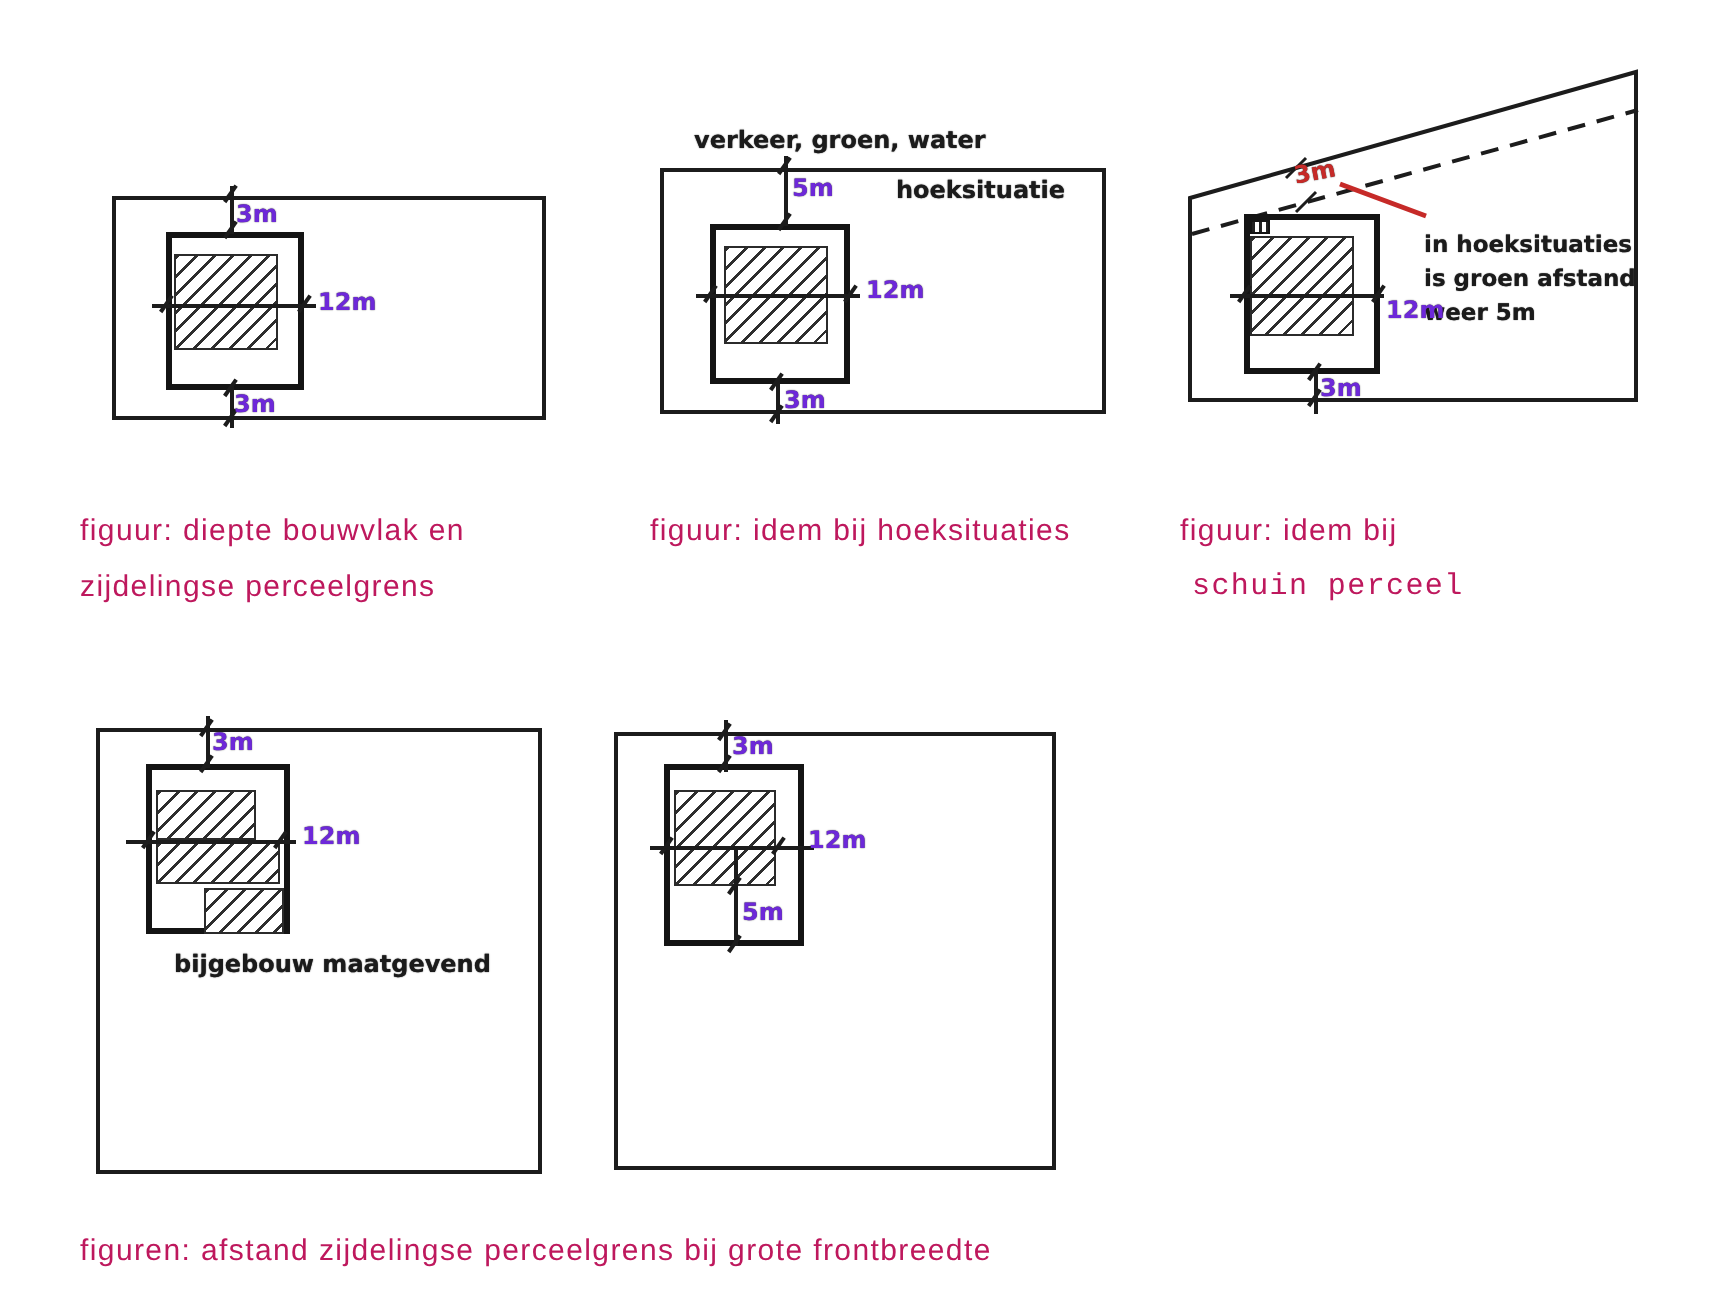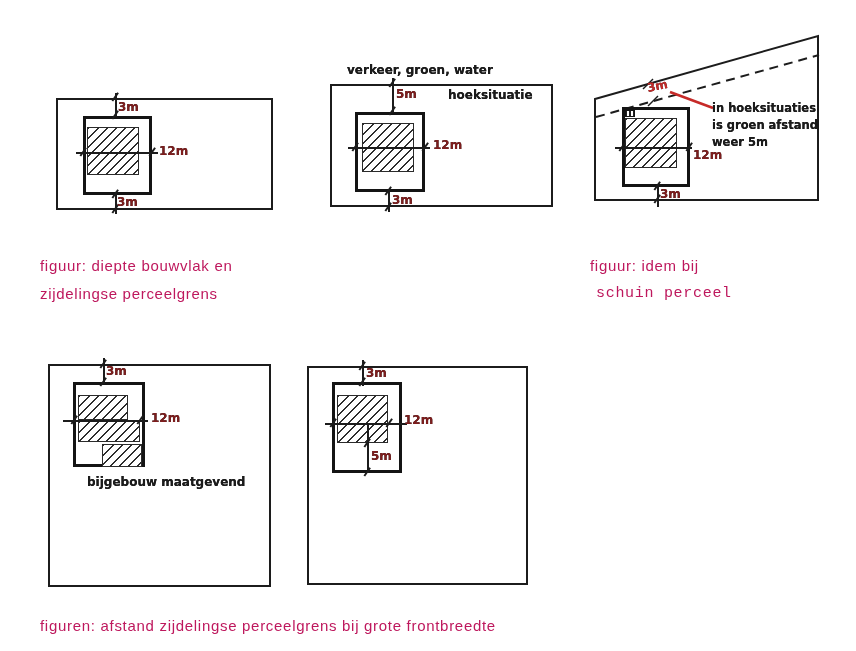--- a/index.html
+++ b/index.html
@@ -8,21 +8,21 @@
   .fig { position: absolute; padding-left: 48px; }
   .abs { position: absolute; }
   .outer { position: absolute; border: 2px solid #1c1c1c; background: #fff; }
   .thick { position: absolute; border: 3px solid #141414; background: #fff; }
   .thick-clear { background: transparent; }
   .hatch { position: absolute; border: 1.5px solid #2b2b2b; background-color: #fff;
            background-image: repeating-linear-gradient(135deg, #2e2e2e 0 1.4px, transparent 1.4px 6.4px); }
   .hl { position: absolute; height: 1.5px; background: #1c1c1c; }
   .vl { position: absolute; width: 1.5px; background: #1c1c1c; }
   .tick { position: absolute; width: 10px; height: 1.5px; background: #1c1c1c; transform: rotate(-55deg); }
-  .dim { position: absolute; font: 700 12px/1.05 "DejaVu Sans", sans-serif; color: #7f1d1d;
+  .dim { position: absolute; font: 700 12px/1.05 "DejaVu Sans", sans-serif; color: #6d28d9;
          white-space: nowrap; text-shadow: 0 0 0.6px #1b1b1b; }
   .scanlabel { position: absolute; font: 700 12px/1.2 "DejaVu Sans", sans-serif; color: #1b1b1b;
          white-space: nowrap; text-shadow: 0 0 0.6px #1b1b1b; }
   .note { position: absolute; font: 700 11.5px/17px "DejaVu Sans", sans-serif; color: #1b1b1b;
          white-space: nowrap; text-shadow: 0 0 0.5px #1b1b1b; }
   .red { color: #c62a28; }
   .caption { position: absolute; font: 400 15px/1.1 "Liberation Sans", sans-serif; color: #be185d;
          letter-spacing: 0.7px; white-space: nowrap; }
   .corner-mark { position: absolute; width: 10px; height: 7px; border: 1.5px solid #141414;
          background: repeating-linear-gradient(90deg, #222 0 1.5px, transparent 1.5px 3.5px); }
@@ -76,37 +76,38 @@
       <polygon points="7,69 230,6 230,170 7,170" fill="#ffffff" stroke="#1c1c1c" stroke-width="2"></polygon>
       <line x1="8" y1="87" x2="231" y2="25" stroke="#1c1c1c" stroke-width="2" stroke-dasharray="9 6"></line>
       <line x1="55" y1="59" x2="65" y2="49" stroke="#1c1c1c" stroke-width="1.5"></line>
       <line x1="60" y1="76" x2="70" y2="66" stroke="#1c1c1c" stroke-width="1.5"></line>
       <line x1="82" y1="62" x2="125" y2="78" stroke="#c62a28" stroke-width="2.5"></line>
     </svg>
     <div class="thick thick-clear" style="left:34px; top:77px; width:68px; height:80px;"></div>
     <div class="corner-mark" style="left:37px; top:80px;"></div>
     <div class="hatch" style="left:37px; top:88px; width:52px; height:50px;"></div>
     <span class="dim red" style="left:59px; top:50px; transform:rotate(-11deg);">3m</span>
-    <div class="note" style="left:124px; top:70px;">
+    <div class="note" style="left:124px; top:84px;">
       <div>in hoeksituaties</div>
       <div>is groen afstand</div>
       <div>weer 5m</div>
     </div>
     <div class="hl" style="left:27px; top:117px; width:77px;"></div>
     <div class="tick" style="left:29px; top:116px;"></div>
     <div class="tick" style="left:96px; top:116px;"></div>
     <span class="dim" style="left:105px; top:119px;">12m</span>
     <div class="vl" style="left:69px; top:155px; height:22px;"></div>
     <div class="tick" style="left:64px; top:155px;"></div>
     <div class="tick" style="left:64px; top:168px;"></div>
     <span class="dim" style="left:72px; top:158px;">3m</span>
   </div>
 
   <div class="caption" style="left:40px; top:258px;">figuur: diepte bouwvlak en</div>
   <div class="caption" style="left:40px; top:286px;">zijdelingse perceelgrens</div>
+  <div class="caption" style="left:325px; top:258px;">figuur: idem bij hoeksituaties</div>
   <div class="caption" style="left:590px; top:258px;">figuur: idem bij</div>
   <div class="caption" style="left:596px; top:286px;font-family:Liberation Mono, monospace;">schuin perceel</div>
 
   <div class="fig" style="left:48px; top:355px; width:226px; height:235px;">
     <div class="outer" style="left:0; top:9px; width:223px; height:223px;"></div>
     <div class="thick" style="left:25px; top:27px; width:72px; height:85px;"></div>
     <div class="hatch" style="left:30px; top:40px; width:50px; height:25px;"></div>
     <div class="hatch" style="left:30px; top:66px; width:62px; height:21px;"></div>
     <div class="hatch" style="left:54px; top:89px; width:40px; height:23px;"></div>
     <div class="vl" style="left:55px; top:3px; height:26px;"></div>

